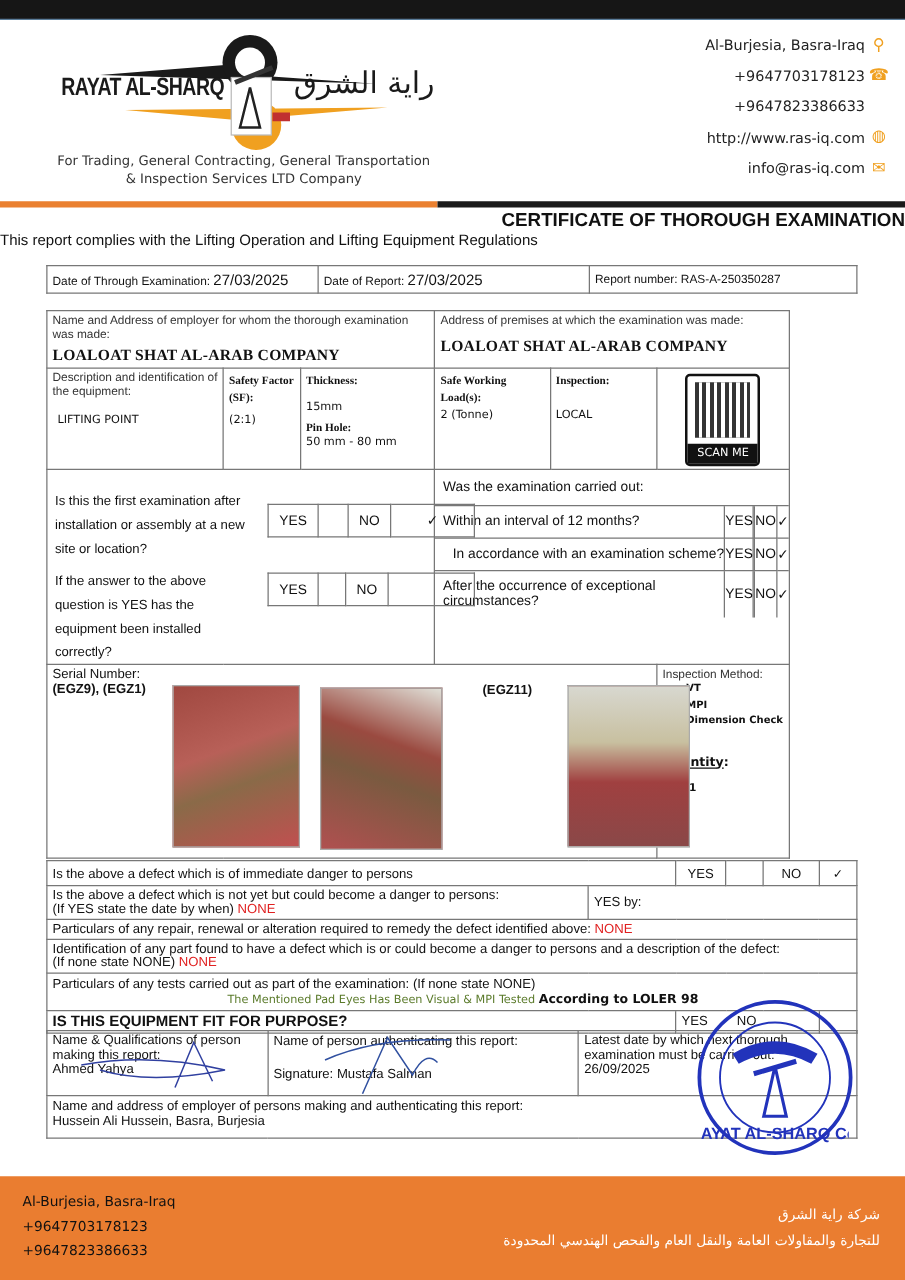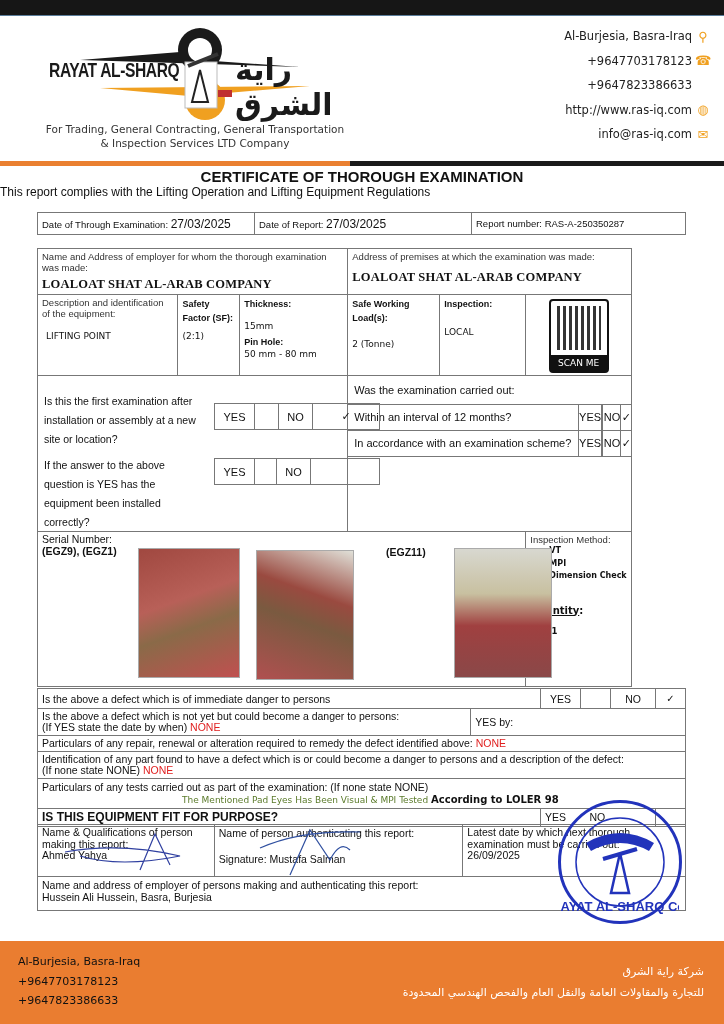--- a/index.html
+++ b/index.html
@@ -1,38 +1,38 @@
 <!DOCTYPE html>
 <html><head>
 <meta charset="utf-8">
 <style>
 *{box-sizing:border-box;margin:0;padding:0}
 body{width:724px;height:1024px;background:#fff;font-family:"Liberation Sans",sans-serif;color:#111;position:relative;overflow:hidden}
 .topbar{position:absolute;left:0;top:0;width:724px;height:16px;background:#161616;border-bottom:1px solid #5b7d9a}
 .logo{position:absolute;left:40px;top:22px;width:310px;height:130px}
 .brand-en{position:absolute;left:9px;top:37px;font-family:"Liberation Sans",sans-serif;font-weight:bold;font-size:20px;letter-spacing:-0.5px;transform:scaleX(0.78);transform-origin:left;color:#1a1a1a}
-.brand-ar{position:absolute;left:195px;top:30px;font-size:30px;font-weight:bold;color:#1a1a1a;font-family:"DejaVu Sans",sans-serif}
+.brand-ar{position:absolute;left:195px;top:30px;font-size:24px;font-weight:normal;color:#1a1a1a;font-family:"DejaVu Sans",sans-serif}
 .tagline{position:absolute;left:0;top:100px;width:310px;text-align:center;font-size:10.5px;line-height:14px;color:#333;font-family:"DejaVu Sans",sans-serif}
 .contact{position:absolute;right:14px;top:24px;text-align:right;font-family:"DejaVu Sans",sans-serif;font-size:11.5px;color:#222}
 .contact .row{height:24.5px;display:flex;justify-content:flex-end;align-items:center;gap:4px}
 .contact .ic{width:14px;height:14px;display:inline-flex;align-items:center;justify-content:center;color:#f0a020;font-size:13px}
 .stripe{position:absolute;top:161px;height:5px}
 .stripe.o{left:0;width:350px;background:#ea8030}
 .stripe.b{left:350px;width:374px;background:#1a1a1a}
-.title{position:absolute;top:168px;width:724px;text-align:center;font-weight:bold;font-size:15px}
+.title{position:absolute;top:168px;width:724px;text-align:right;font-weight:bold;font-size:15px}
 .subtitle{position:absolute;top:185px;width:724px;font-size:12px}
 table{border-collapse:collapse;position:absolute}
 td{border:1px solid #777;font-size:10px;vertical-align:top;padding:2px 4px}
 .datebar{left:37px;top:212px;width:649px;height:23px}
 .datebar td{vertical-align:middle;font-size:9.5px}
 .datebar .v{font-size:12px}
 .main{left:37px;top:248px;width:595px}
 .lbl{font-size:9.5px;color:#333;line-height:11px}
 .co{font-family:"Liberation Serif",serif;font-weight:bold;font-size:12.5px;margin-top:4px;letter-spacing:0.2px}
-.bold-s{font-family:Liberation Sans, sans-serif;font-weight:bold;font-size:9px;line-height:14px}
+.bold-s{font-family:Liberation Serif, serif;font-weight:bold;font-size:9px;line-height:14px}
 .val-s{font-family:"DejaVu Sans",sans-serif;font-size:9px}
 .yn{border-collapse:collapse;position:static}
 .yn td{height:26px;vertical-align:middle;text-align:center;font-size:11px;padding:0}
 .q{font-size:10.5px;line-height:19px}
 .red{color:#e02020}
 .green{color:#5a7a2a;font-family:"DejaVu Sans",sans-serif;font-size:9px}
 .photo{position:absolute;border:1px solid #aaa}
 .qr{width:60px;height:74px;border:2px solid #111;border-radius:4px;background:#fff;position:relative;margin:2px auto 0}
 .qr .grid{position:absolute;left:6px;top:5px;width:44px;height:44px;background:
 repeating-linear-gradient(90deg,#111 0 3px,#fff 3px 6px),#111;opacity:0.85}
@@ -136,21 +136,21 @@
       <div class="val-s" style="margin-top:6px">(2:1)</div>
     </td>
     <td>
       <div class="bold-s">Thickness:</div>
       <div class="val-s" style="margin-top:10px">15mm</div>
       <div class="bold-s" style="margin-top:4px">Pin Hole:</div>
       <div class="val-s">50 mm - 80 mm</div>
     </td>
     <td>
       <div class="bold-s">Safe Working Load(s):</div>
-      <div class="val-s" style="margin-top:14px">2 (Tonne)</div>
+      <div class="val-s" style="margin-top:2px">2 (Tonne)</div>
     </td>
     <td>
       <div class="bold-s">Inspection:</div>
       <div class="val-s" style="margin-top:16px">LOCAL</div>
     </td>
     <td>
       <div class="qr">
         <div class="grid"></div>
         <div class="scan">SCAN ME</div>
       </div>
@@ -188,25 +188,32 @@
                 <td colspan="5" style="text-align:left;padding-left:6px;border-top:none;border-left:none;border-right:none;height:28px">Was the examination carried out:</td>
               </tr>
         <tr>
                 <td style="text-align:left;padding-left:6px;border-left:none">Within an interval of 12 months?</td>
                 <td>YES</td>
                 <td></td>
                 <td>NO</td>
                 <td style="border-right:none">✓</td>
               </tr>
         <tr>
-                <td style="text-align:left;padding-left:6px;border-left:none;line-height:12px">In accordance with an examination scheme?</td>
+                <td style="text-align:right;padding-left:6px;border-left:none;line-height:12px">In accordance with an examination scheme?</td>
                 <td>YES</td>
                 <td></td>
                 <td>NO</td>
                 <td style="border-right:none">✓</td>
+              </tr>
+        <tr>
+                <td style="text-align:left;padding-left:6px;border-left:none;border-bottom:none;line-height:12px;height:38px">After the occurrence of exceptional circumstances?</td>
+                <td style="border-bottom:none">YES</td>
+                <td style="border-bottom:none"></td>
+                <td style="border-bottom:none">NO</td>
+                <td style="border-right:none;border-bottom:none">✓</td>
               </tr>
       </tbody>
           </table>
     </td>
   </tr>
   <tr style="height:155px">
     <td colspan="5" style="position:relative">
       <div style="font-size:10.5px;line-height:11px">Serial Number:</div>
       <div style="font-size:10.5px;font-weight:bold">(EGZ9), (EGZ1)</div>
       <div style="position:absolute;left:348px;top:14px;font-size:10.5px;font-weight:bold">(EGZ11)</div>

